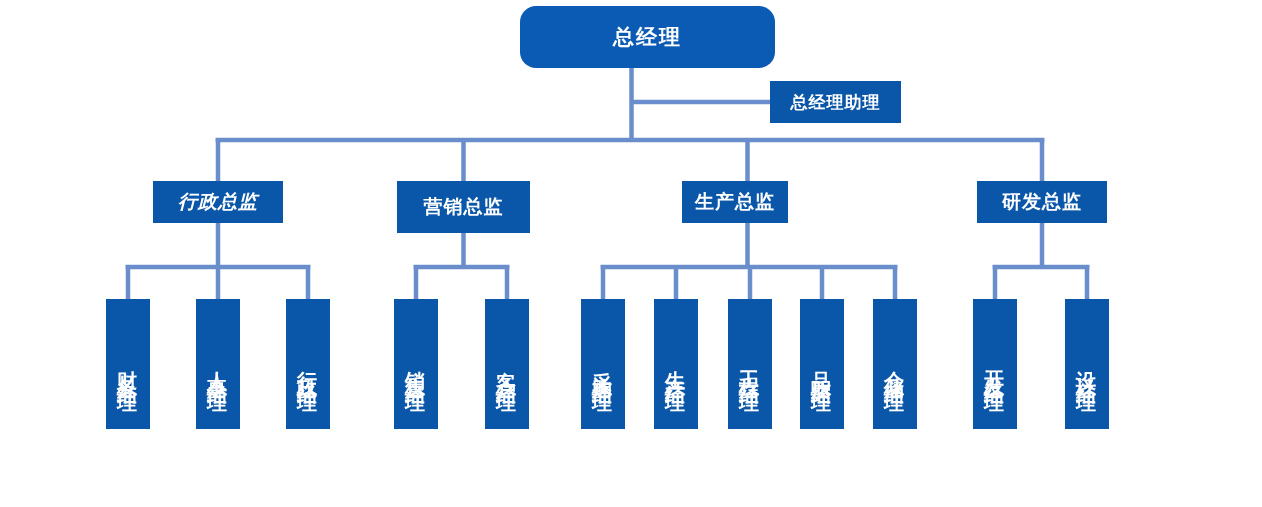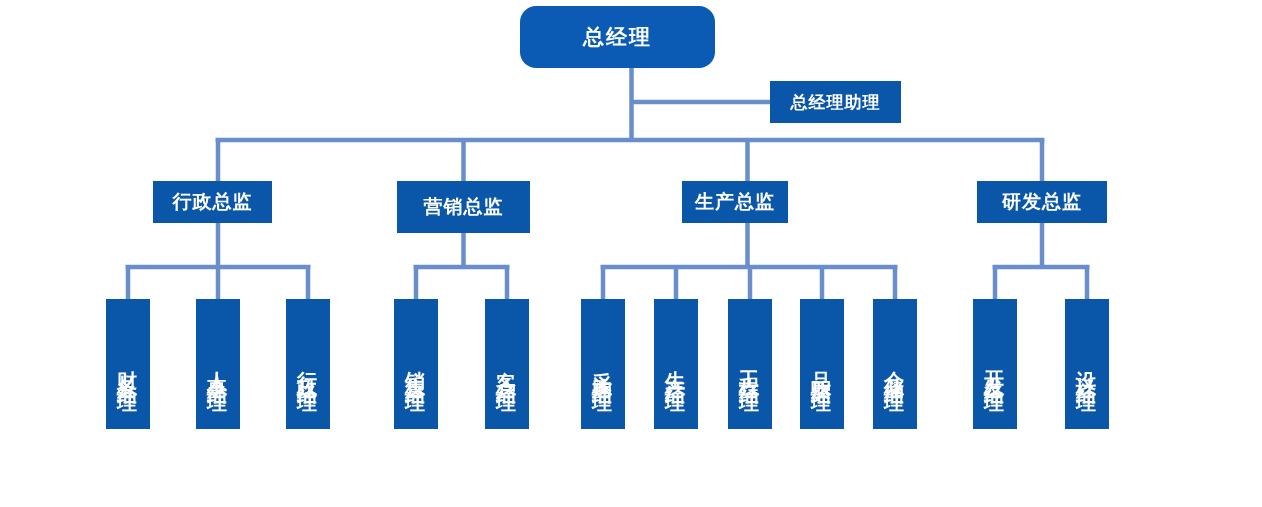--- a/index.html
+++ b/index.html
@@ -58,25 +58,25 @@
       M463.5 140 V181
       M747.5 140 V181
       M1042 140 V181
       M218 223 V267  M125.5 267 H310.5  M128 267 V299 M218 267 V299 M308 267 V299
       M463.5 223 V267  M413.5 267 H509.5  M416 267 V299 M507 267 V299
       M747.5 223 V267  M600.5 267 H897.5  M603 267 V299 M676 267 V299 M750 267 V299 M822 267 V299 M895 267 V299
       M1042 223 V267  M992.5 267 H1089.5  M995 267 V299 M1087 267 V299
     "></path>
   </svg>
 
-  <div class="node root" style="left:520px; top:6px; width:195px; height:62px;">总经理</div>
+  <div class="node root" style="left:520px; top:6px; width:255px; height:62px;">总经理</div>
 
   <div class="node assistant" style="left:770px; top:81px; width:131px; height:42px;">总经理助理</div>
 
-  <div class="node" style="left:153px; top:181px; width:119px; height:42px;">行政总监</div>
+  <div class="node" style="left:153px; top:181px; width:130px; height:42px;font-style:italic;">行政总监</div>
   <div class="node" style="left:397px; top:181px; width:133px; height:52px;">营销总监</div>
   <div class="node" style="left:682px; top:181px; width:106px; height:42px;">生产总监</div>
   <div class="node" style="left:977px; top:181px; width:130px; height:42px;">研发总监</div>
 
   <div class="node vnode" style="left:106px; top:299px; width:44px; height:130px;">财务经理</div>
   <div class="node vnode" style="left:196px; top:299px; width:44px; height:130px;">人事经理</div>
   <div class="node vnode" style="left:286px; top:299px; width:44px; height:130px;">行政经理</div>
 
   <div class="node vnode" style="left:394px; top:299px; width:44px; height:130px;">销售经理</div>
   <div class="node vnode" style="left:485px; top:299px; width:44px; height:130px;">客户经理</div>

